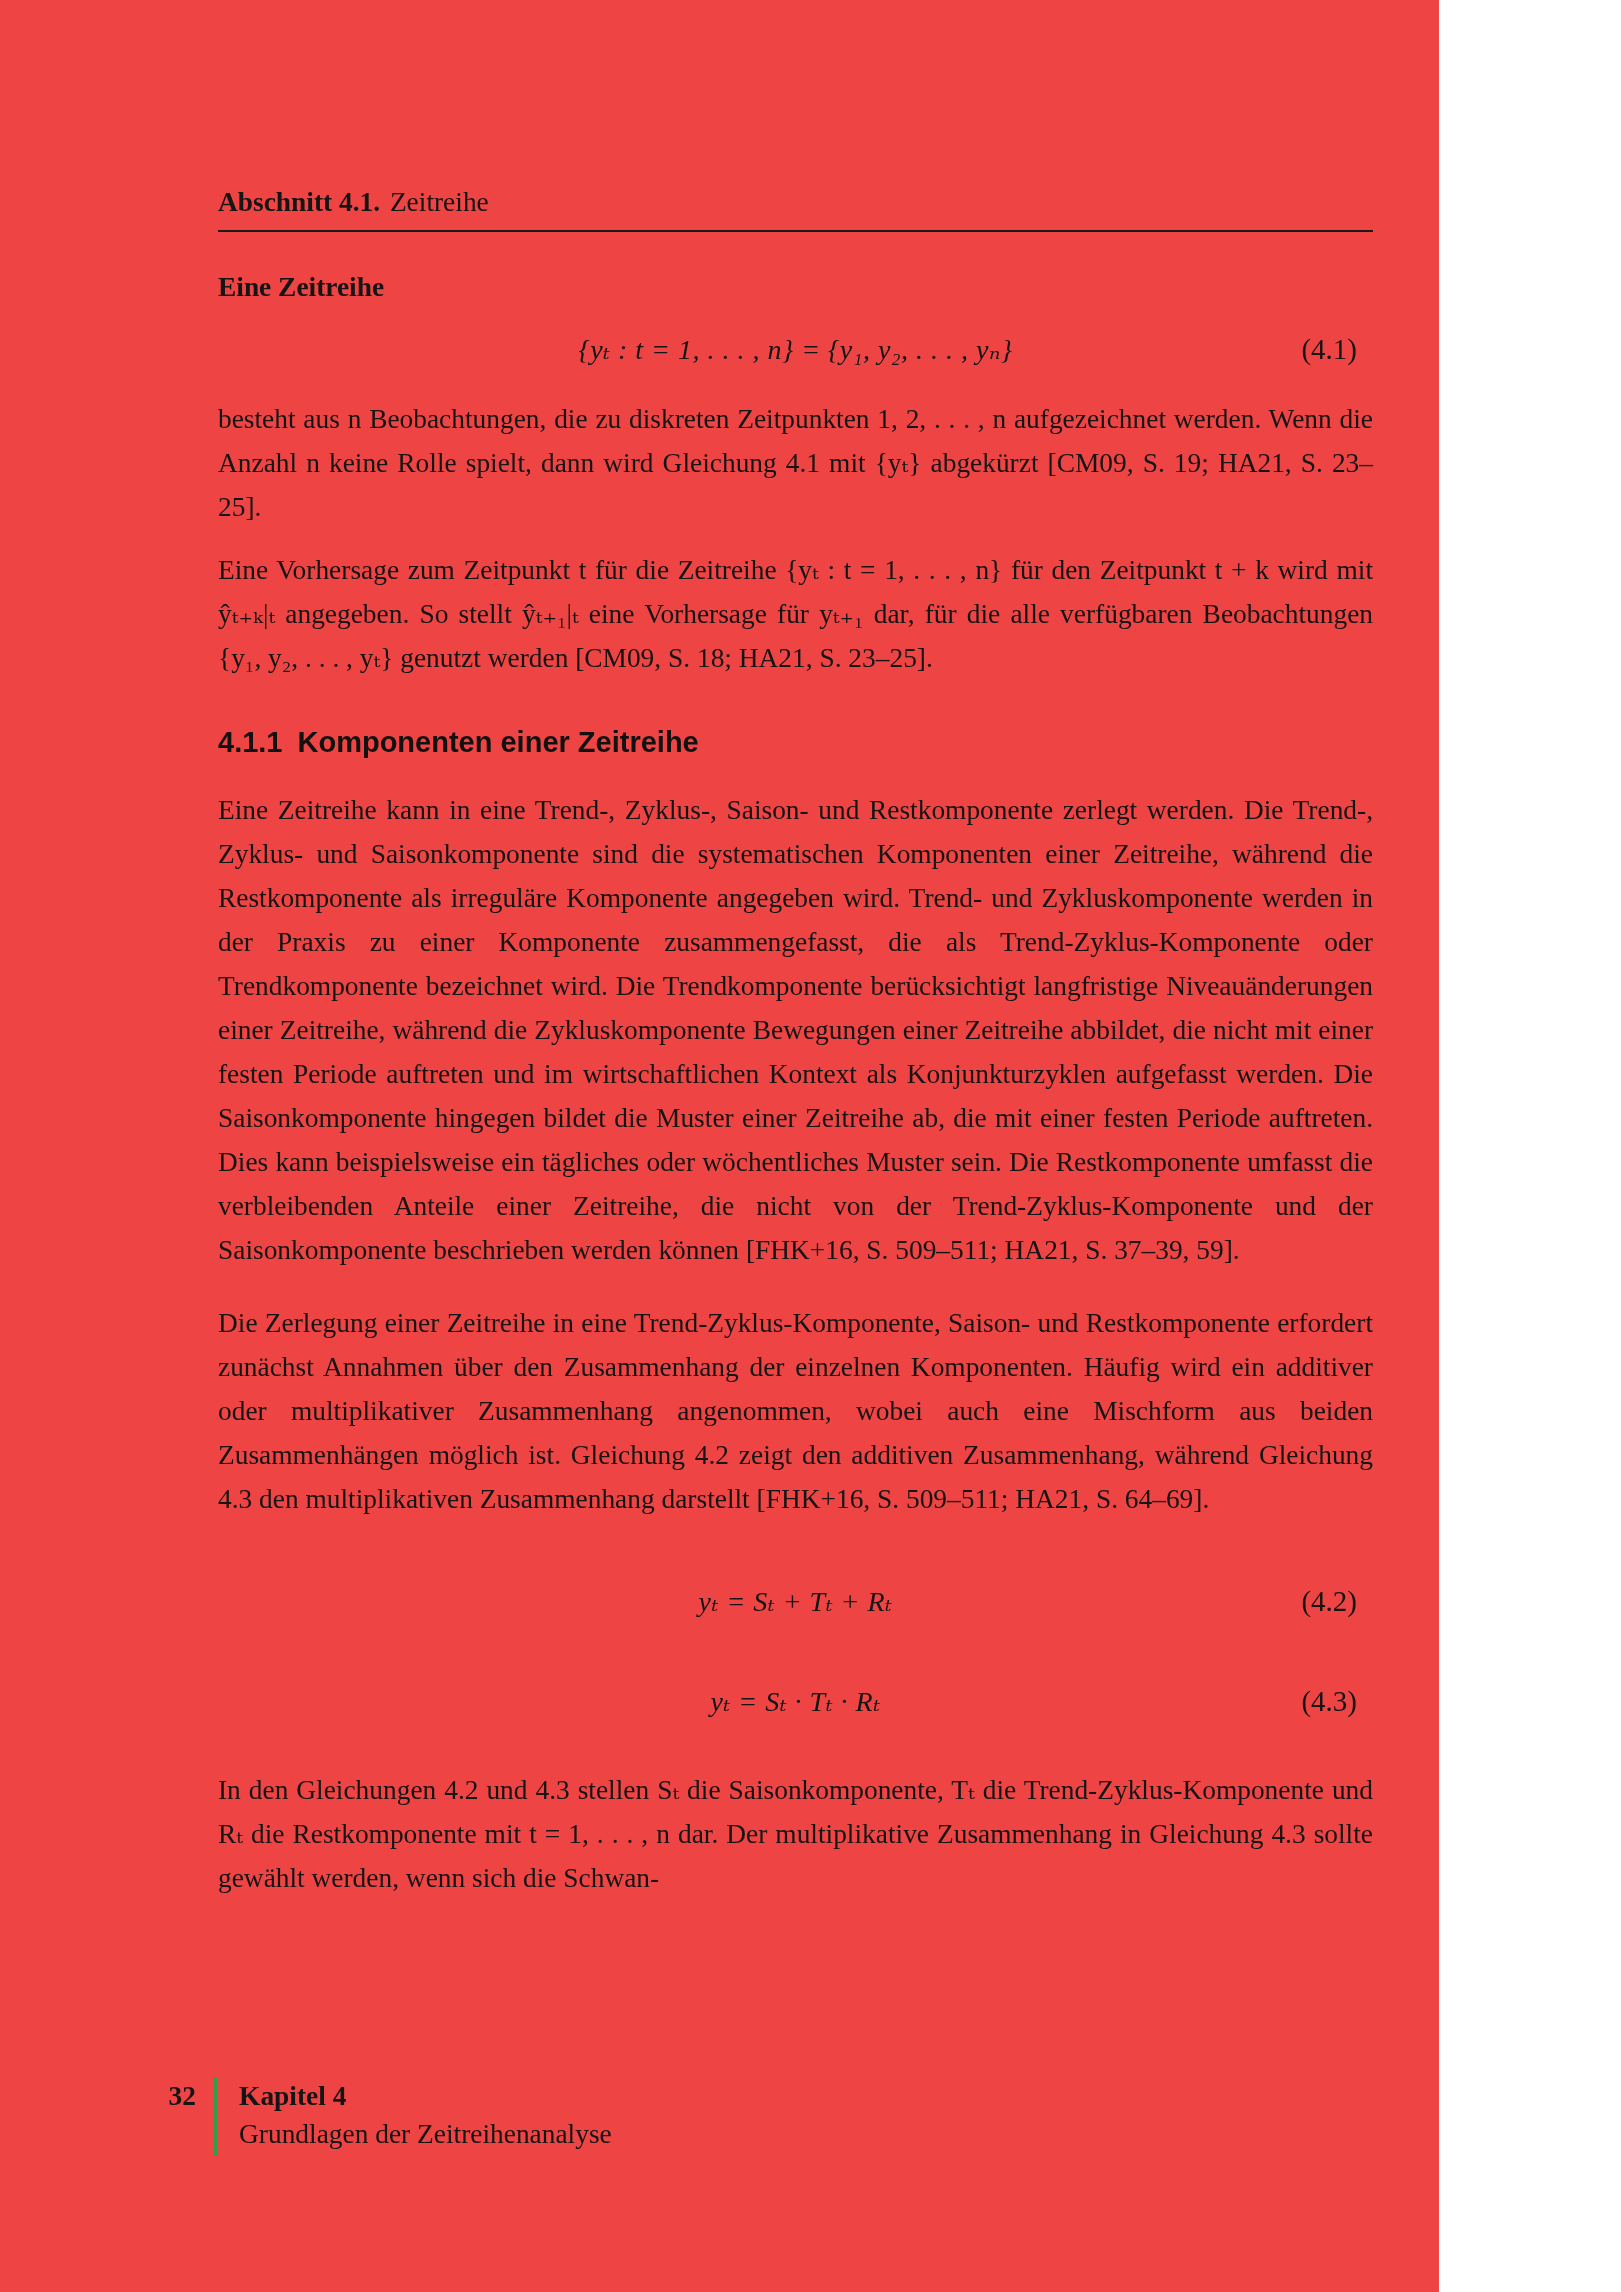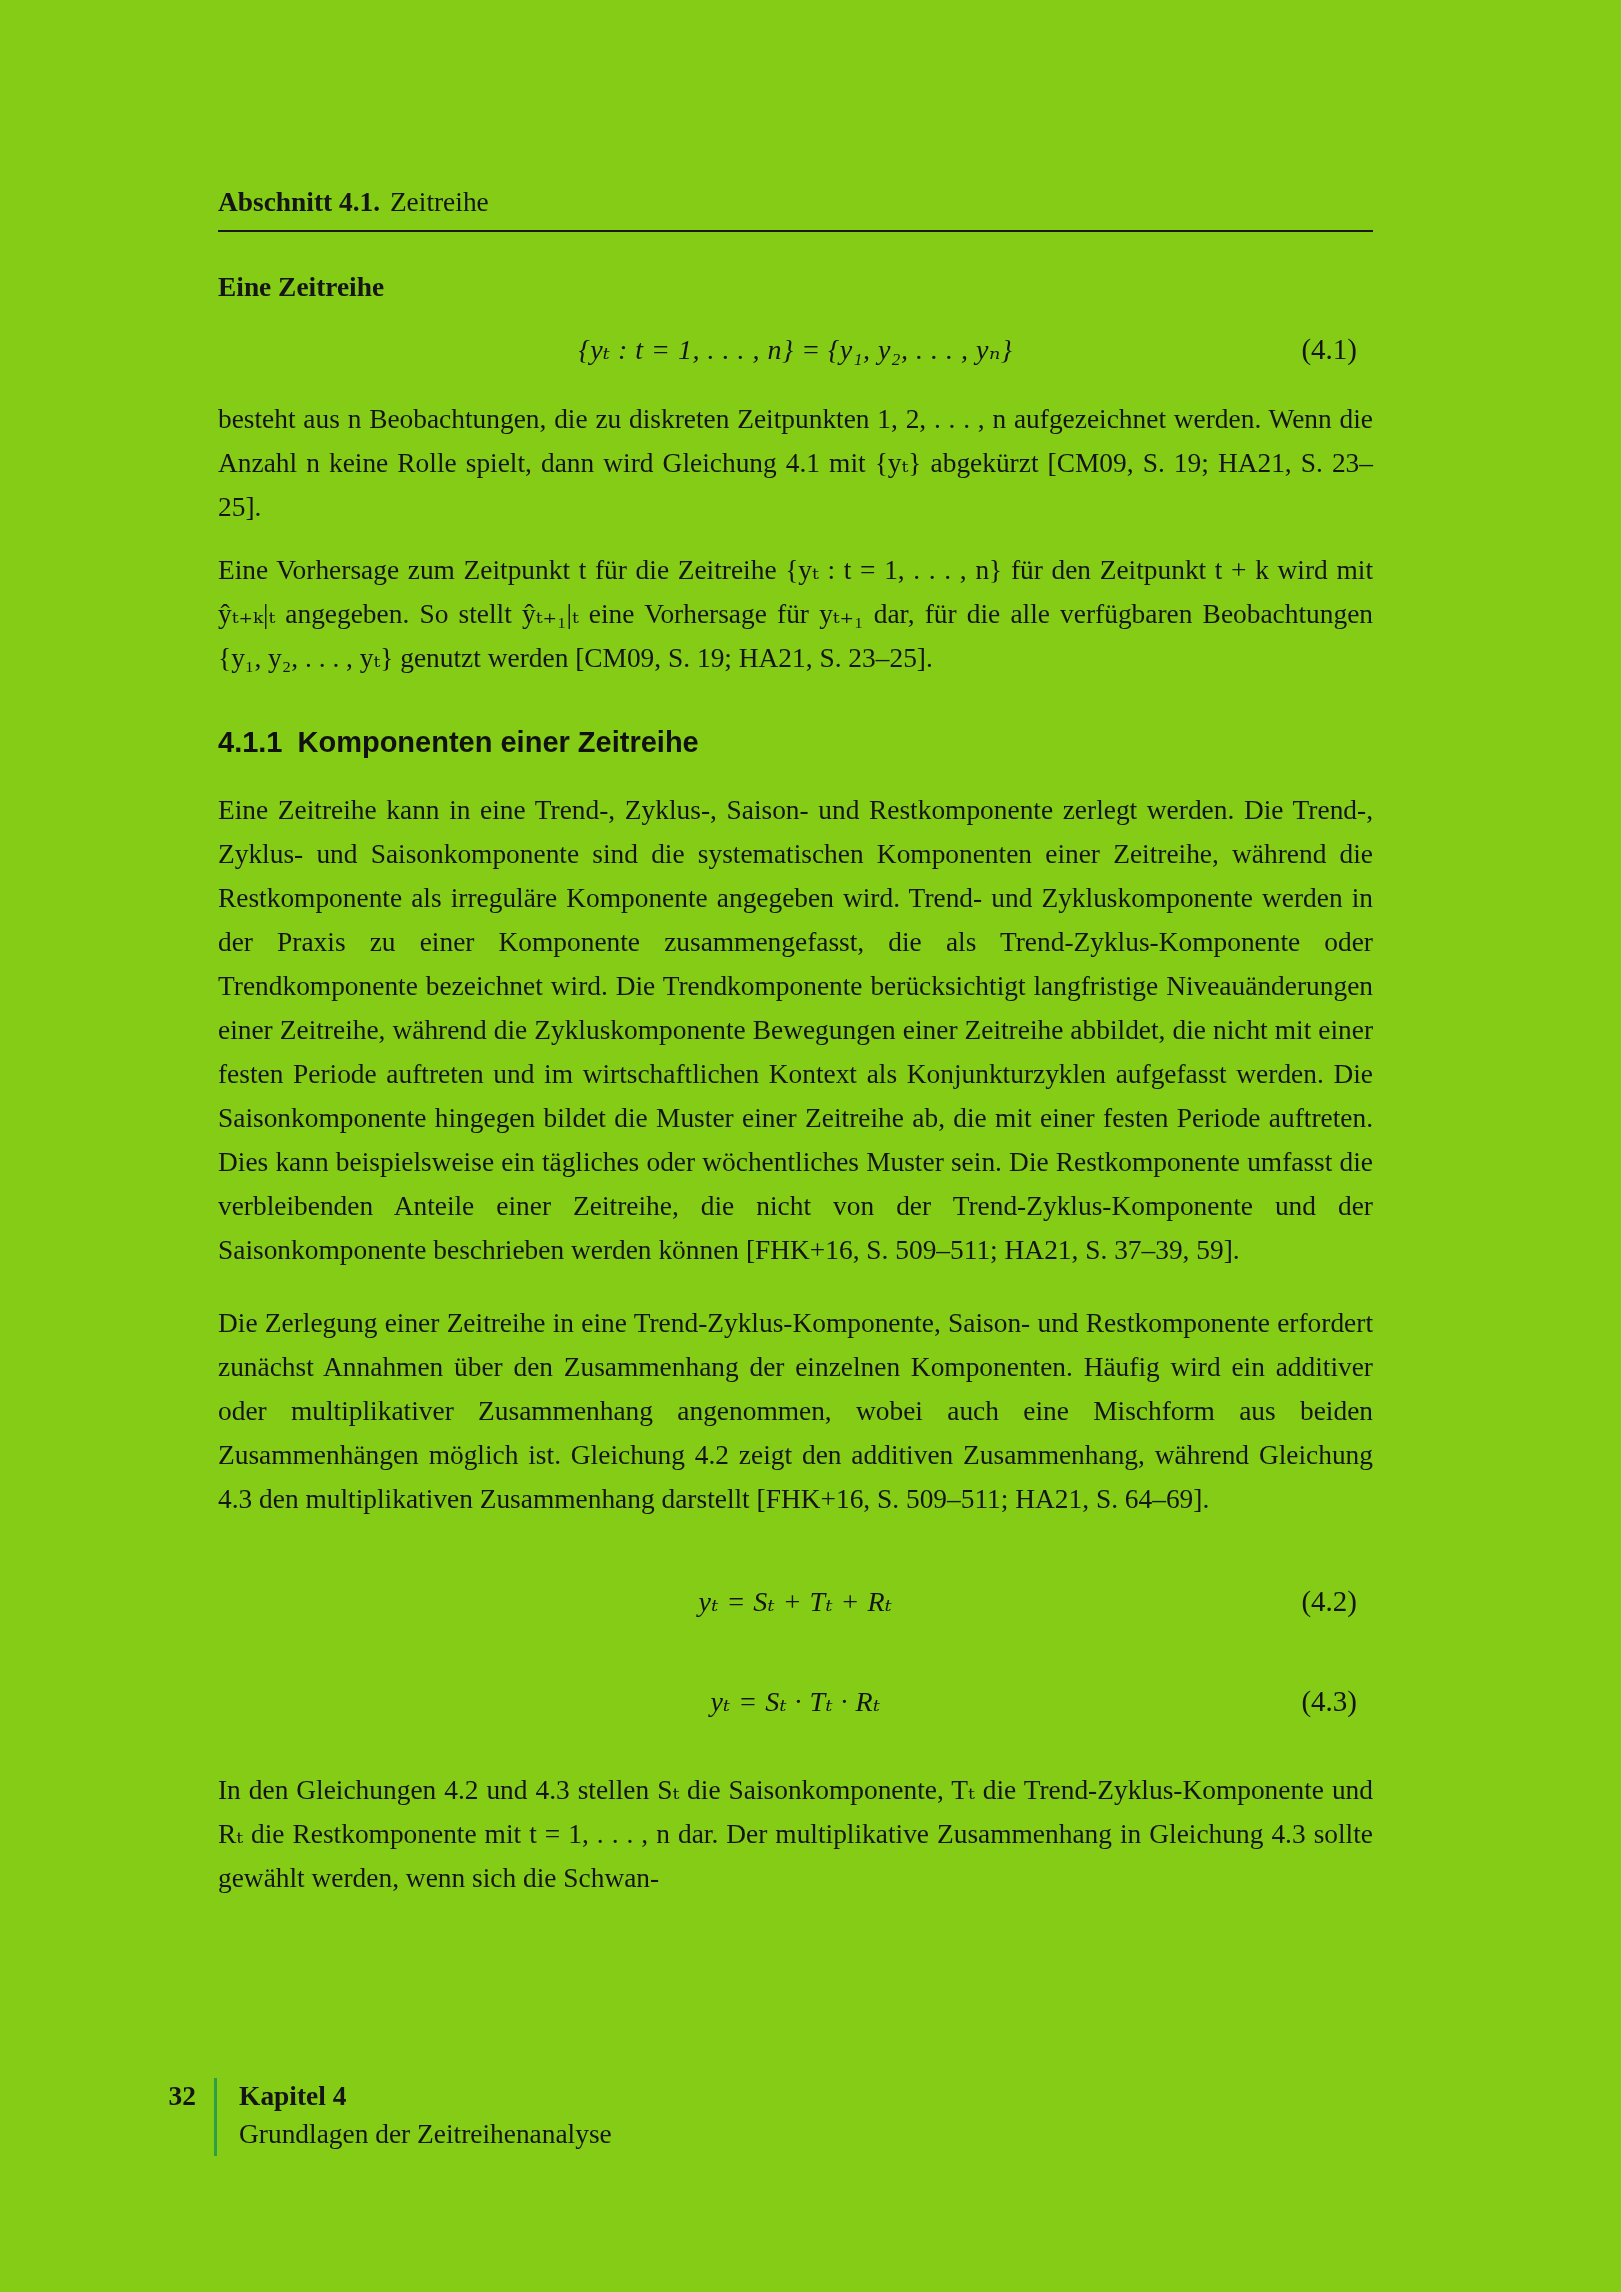--- a/index.html
+++ b/index.html
@@ -1,20 +1,20 @@
 <!DOCTYPE html>
 <html lang="de"><head>
 <meta charset="utf-8">
 <style>
   html, body { margin: 0; padding: 0; background: #ffffff; }
   .page {
     position: relative;
-    width: 1621px;
+    width: 1439px;
     height: 2293px;
-    background: #84cc16;
+    background: #ef4444;
     font-family: "Liberation Serif", "DejaVu Serif", serif;
     color: #151515;
     overflow: hidden;
   }
   .content {
     position: absolute;
     left: 218px;
     top: 186px;
     width: 1155px;
   }
@@ -98,21 +98,21 @@
 
     <p class="intro">Eine Zeitreihe</p>
 
     <div class="equation">
       <span class="formula">{yₜ : t = 1, . . . , n} = {y₁, y₂, . . . , yₙ}</span>
       <span class="eq-number">(4.1)</span>
     </div>
 
     <p>besteht aus n Beobachtungen, die zu diskreten Zeitpunkten 1, 2, . . . , n aufgezeichnet werden. Wenn die Anzahl n keine Rolle spielt, dann wird Gleichung 4.1 mit {yₜ} abgekürzt [CM09, S. 19; HA21, S. 23–25].</p>
 
-    <p>Eine Vorhersage zum Zeitpunkt t für die Zeitreihe {yₜ : t = 1, . . . , n} für den Zeitpunkt t + k wird mit ŷₜ₊ₖ|ₜ angegeben. So stellt ŷₜ₊₁|ₜ eine Vorhersage für yₜ₊₁ dar, für die alle verfügbaren Beobachtungen {y₁, y₂, . . . , yₜ} genutzt werden [CM09, S. 19; HA21, S. 23–25].</p>
+    <p>Eine Vorhersage zum Zeitpunkt t für die Zeitreihe {yₜ : t = 1, . . . , n} für den Zeitpunkt t + k wird mit ŷₜ₊ₖ|ₜ angegeben. So stellt ŷₜ₊₁|ₜ eine Vorhersage für yₜ₊₁ dar, für die alle verfügbaren Beobachtungen {y₁, y₂, . . . , yₜ} genutzt werden [CM09, S. 18; HA21, S. 23–25].</p>
 
     <h2 class="subsection">
       <span>4.1.1</span>
       <span>Komponenten einer Zeitreihe</span>
     </h2>
 
     <p>Eine Zeitreihe kann in eine Trend-, Zyklus-, Saison- und Restkomponente zerlegt werden. Die Trend-, Zyklus- und Saisonkomponente sind die systematischen Komponenten einer Zeitreihe, während die Restkomponente als irreguläre Komponente angegeben wird. Trend- und Zykluskomponente werden in der Praxis zu einer Komponente zusammengefasst, die als Trend-Zyklus-Komponente oder Trendkomponente bezeichnet wird. Die Trendkomponente berücksichtigt langfristige Niveauänderungen einer Zeitreihe, während die Zykluskomponente Bewegungen einer Zeitreihe abbildet, die nicht mit einer festen Periode auftreten und im wirtschaftlichen Kontext als Konjunkturzyklen aufgefasst werden. Die Saisonkomponente hingegen bildet die Muster einer Zeitreihe ab, die mit einer festen Periode auftreten. Dies kann beispielsweise ein tägliches oder wöchentliches Muster sein. Die Restkomponente umfasst die verbleibenden Anteile einer Zeitreihe, die nicht von der Trend-Zyklus-Komponente und der Saisonkomponente beschrieben werden können [FHK+16, S. 509–511; HA21, S. 37–39, 59].</p>
 
     <p class="spaced">Die Zerlegung einer Zeitreihe in eine Trend-Zyklus-Komponente, Saison- und Restkomponente erfordert zunächst Annahmen über den Zusammenhang der einzelnen Komponenten. Häufig wird ein additiver oder multiplikativer Zusammenhang angenommen, wobei auch eine Mischform aus beiden Zusammenhängen möglich ist. Gleichung 4.2 zeigt den additiven Zusammenhang, während Gleichung 4.3 den multiplikativen Zusammenhang darstellt [FHK+16, S. 509–511; HA21, S. 64–69].</p>
 

